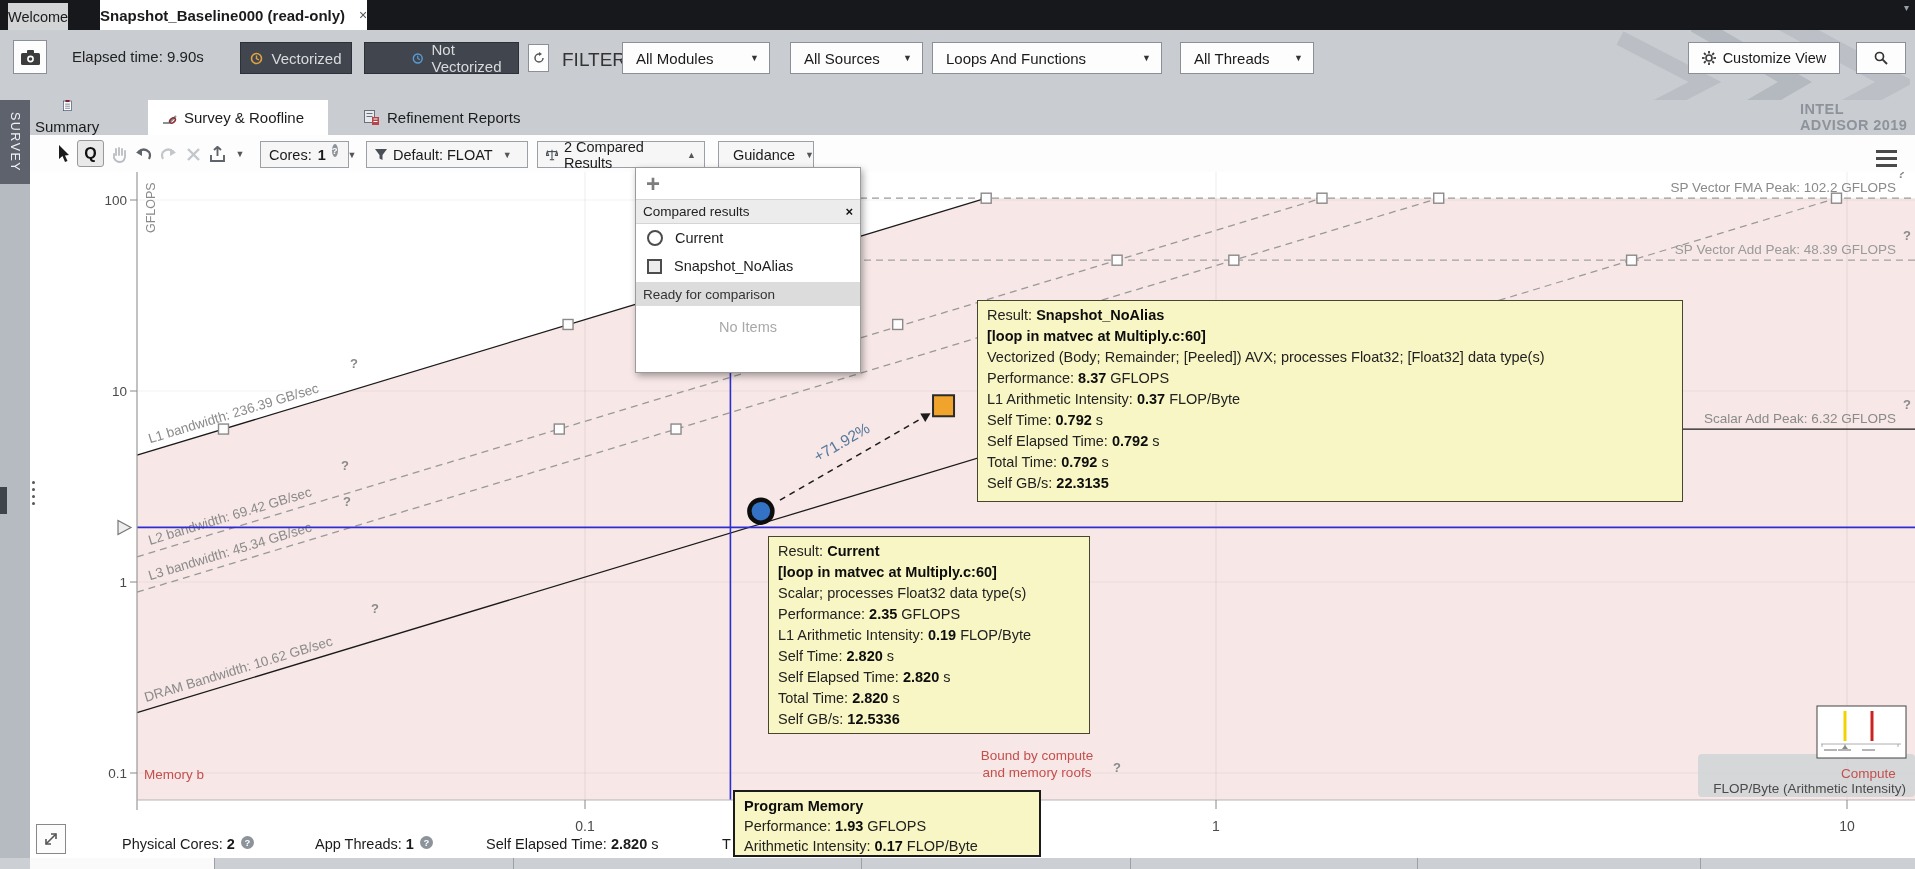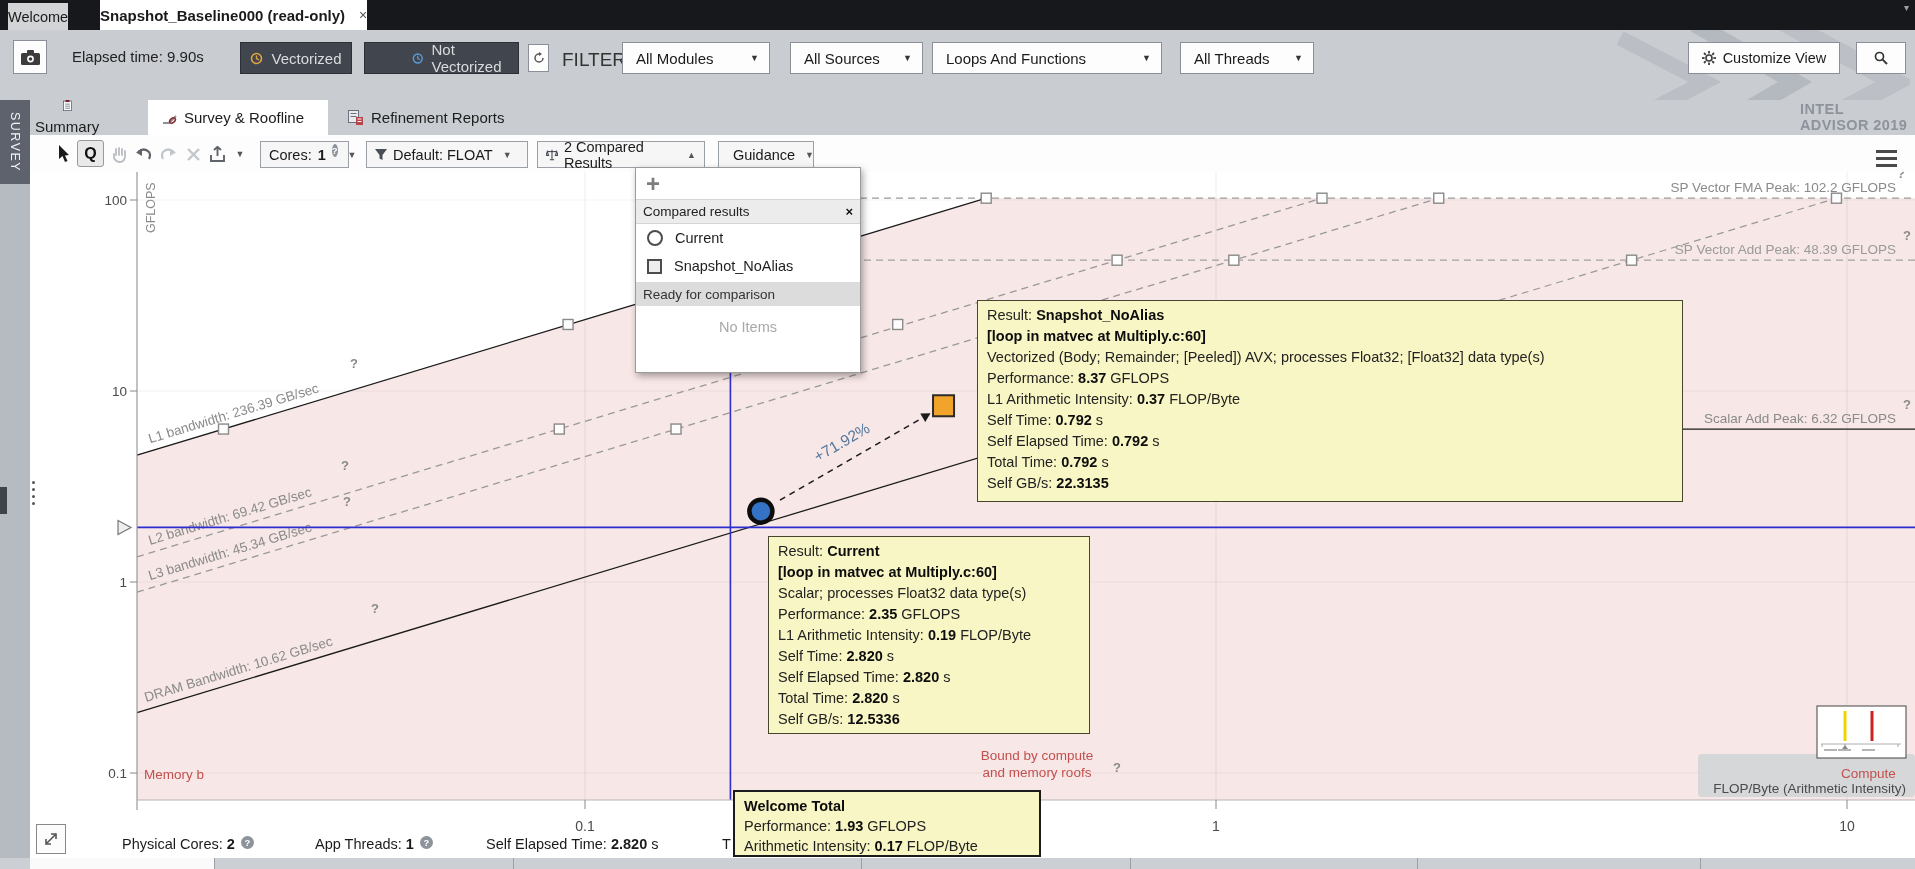--- a/index.html
+++ b/index.html
@@ -283,21 +283,21 @@
     </svg>
     <span>Summary</span>
   </div>
   <div class="rtab active" style="left:148px;width:180px;">
     <svg width="15" height="15" viewBox="0 0 15 15">
       <path d="M1 13 L7 13 L14 6" fill="none" stroke="#8a8f98" stroke-width="2"></path>
       <ellipse cx="10.5" cy="10.5" rx="3.2" ry="2.1" transform="rotate(-40 10.5 10.5)" fill="none" stroke="#8a2f33" stroke-width="1.6"></ellipse>
     </svg>
     <span>Survey &amp; Roofline</span>
   </div>
-  <div class="rtab" style="left:348px;gap:8px;">
+  <div class="rtab" style="left:364px;gap:8px;">
     <svg width="15" height="15" viewBox="0 0 15 15">
       <rect x="0.5" y="0.5" width="10" height="12" fill="#e9eaec" stroke="#6a7080"></rect>
       <line x1="2.5" y1="3.5" x2="8.5" y2="3.5" stroke="#6a7080"></line>
         <line x1="2.5" y1="6.5" x2="8.5" y2="6.5" stroke="#6a7080"></line>
       <rect x="8" y="7" width="7" height="8" fill="#b8434a"></rect>
       <line x1="9.5" y1="9" x2="13.5" y2="9" stroke="#fff"></line>
         <line x1="9.5" y1="11.5" x2="13.5" y2="11.5" stroke="#fff"></line>
     </svg>
     <span>Refinement Reports</span>
   </div>
@@ -440,21 +440,21 @@
       <div><b>[loop in matvec at Multiply.c:60]</b></div>
       <div>Scalar; processes Float32 data type(s)</div>
       <div>Performance: <b>2.35</b> GFLOPS</div>
       <div>L1 Arithmetic Intensity: <b>0.19</b> FLOP/Byte</div>
       <div>Self Time: <b>2.820</b> s</div>
       <div>Self Elapsed Time: <b>2.820</b> s</div>
       <div>Total Time: <b>2.820</b> s</div>
       <div>Self GB/s: <b>12.5336</b></div>
     </div>
   <div class="tt total" style="left:733px;top:790px;width:308px;height:67px;" id="tt-total">
-      <div><b>Welcome Total</b></div>
+      <div><b>Program Memory</b></div>
       <div>Performance: <b>1.93</b> GFLOPS</div>
       <div>Arithmetic Intensity: <b>0.17</b> FLOP/Byte</div>
     </div>
 
   <div class="statusbar">
     <div class="expandbtn">
       <svg width="16" height="16" viewBox="0 0 16 16">
         <line x1="3" y1="13" x2="13" y2="3" stroke="#555" stroke-width="1.6"></line>
         <path d="M8 3 L13 3 L13 8" fill="none" stroke="#555" stroke-width="1.6"></path>
         <path d="M3 8 L3 13 L8 13" fill="none" stroke="#555" stroke-width="1.6"></path>

